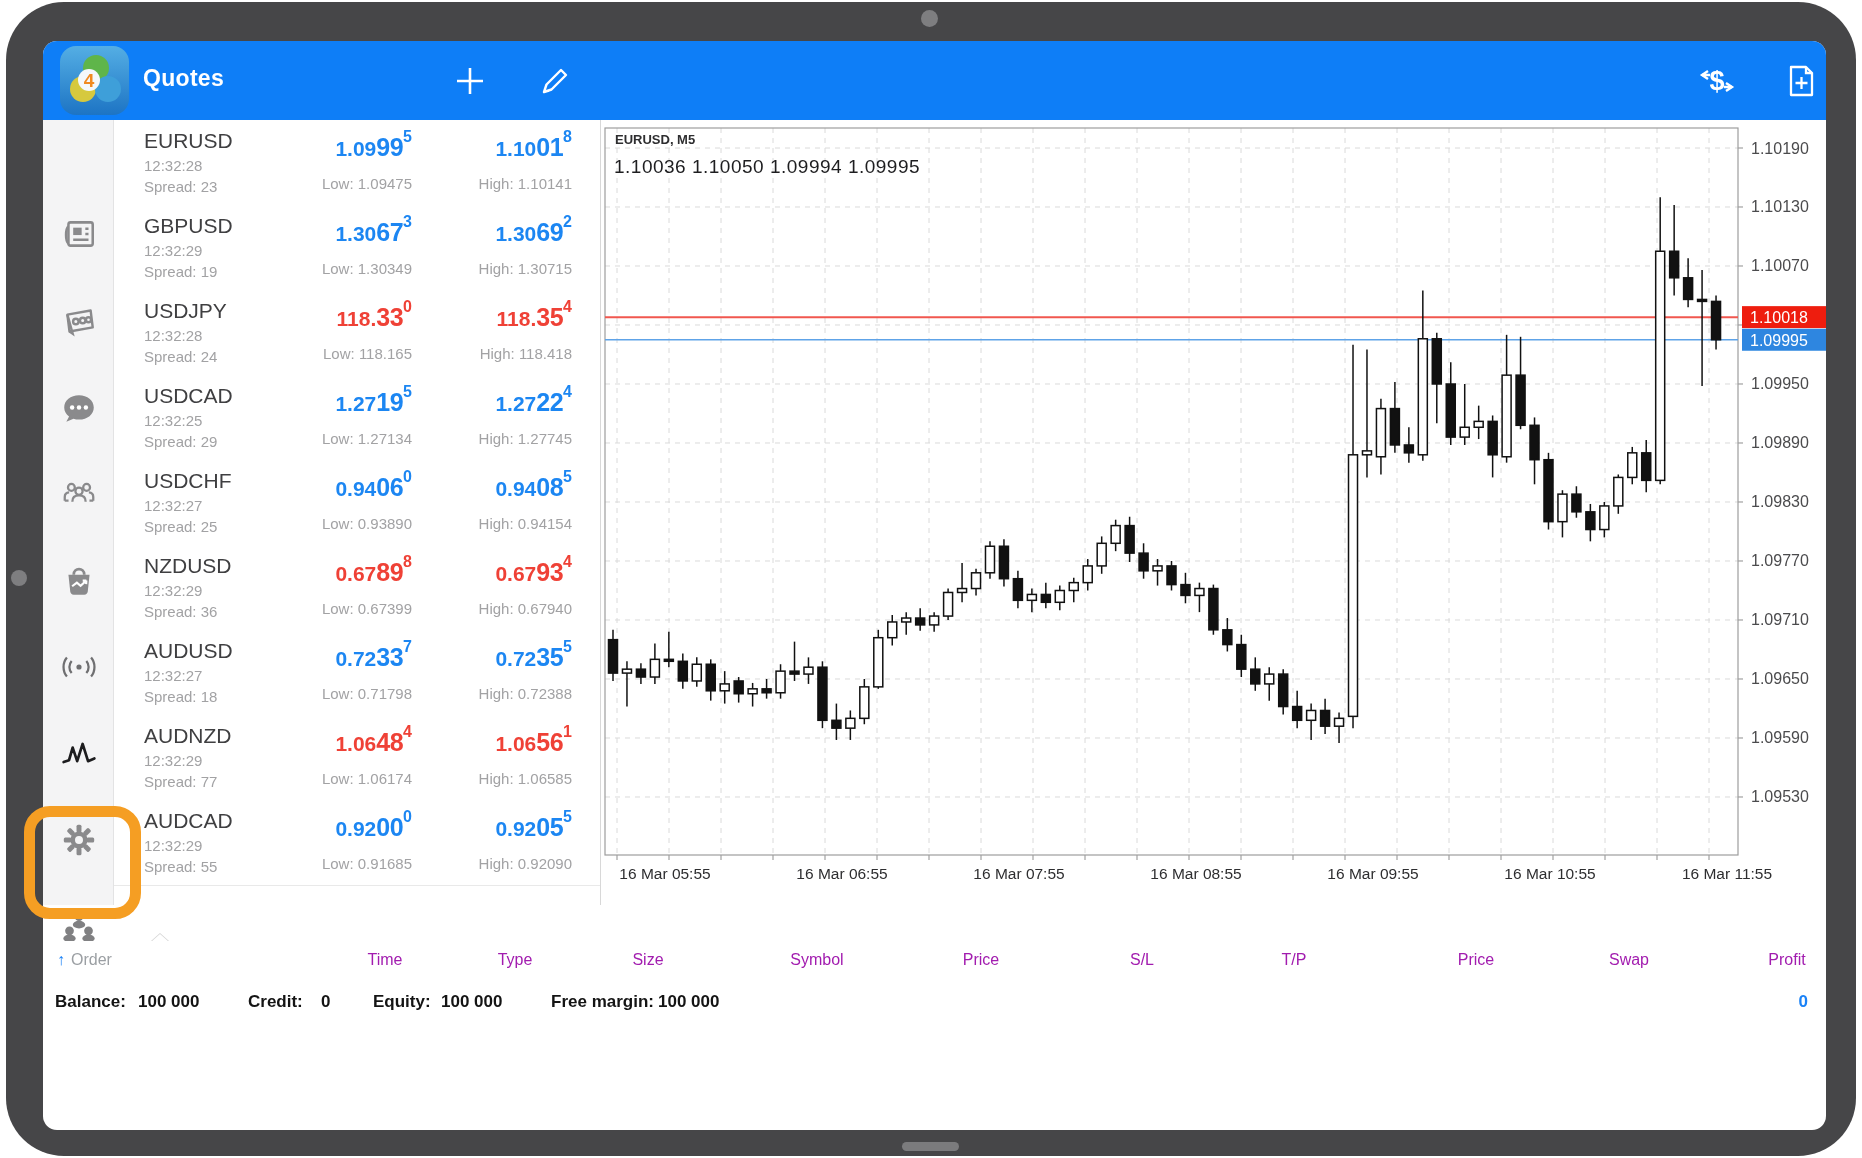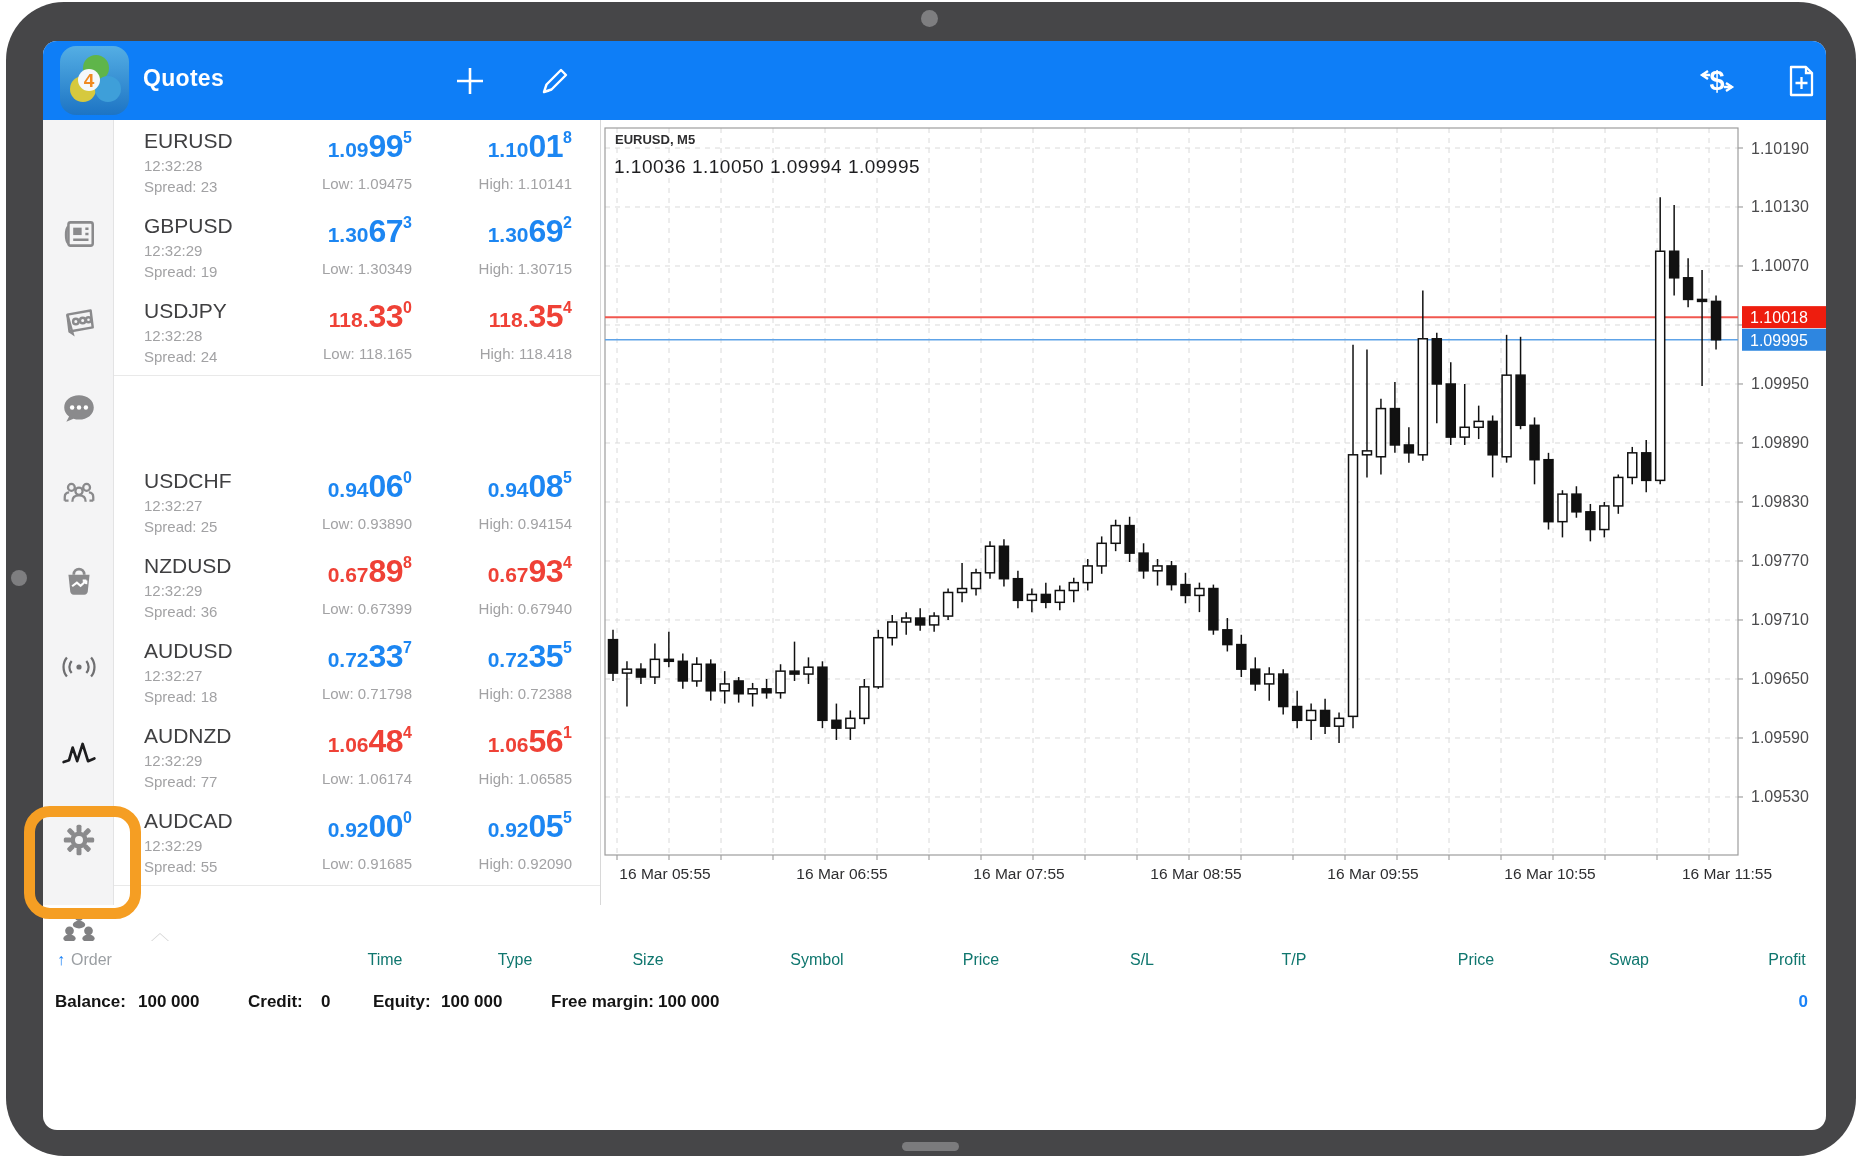--- a/index.html
+++ b/index.html
@@ -27,40 +27,40 @@
   
   .quotes{position:absolute;left:71px;top:79px;width:486px;height:785px;background:#fff;}
   .qrow{position:absolute;left:0;width:486px;height:85px;border-bottom:1px solid #e9e9e9;background:#fff;}
   .q-sym{position:absolute;left:30px;top:9px;font-size:21px;color:#3f3f41;font-weight:500;}
   .q-time{position:absolute;left:30px;top:37px;font-size:15px;color:#a2a2a4;}
   .q-spread{position:absolute;left:30px;top:58px;font-size:15px;color:#a2a2a4;}
   .q-bid,.q-ask{position:absolute;top:8px;text-align:right;white-space:nowrap;}
   .q-bid{right:188px;}
   .q-ask{right:28px;}
   .p-pre{font-size:21px;font-weight:bold;}
-  .p-big{font-size:32px;font-weight:bold;letter-spacing:-.5px;}
+  .p-big{font-size:25px;font-weight:bold;letter-spacing:-.5px;}
   .p-sup{font-size:16px;font-weight:bold;vertical-align:14px;}
   .up{color:#1c86f2;} .down{color:#ef4136;}
   .q-low,.q-high{position:absolute;top:55px;font-size:15px;color:#a2a2a4;text-align:right;white-space:nowrap;}
   .q-low{right:188px;} .q-high{right:28px;}
 
   
   .chartwrap{position:absolute;left:557px;top:79px;width:1226px;height:785px;background:#fff;border-left:1px solid #d8d8d8;}
   .ch-sym{position:absolute;left:14px;top:12px;font-size:13px;color:#2e2e30;font-weight:bold;}
   .ch-ohlc{position:absolute;left:13px;top:36px;font-size:19px;color:#1e1e20;letter-spacing:.5px;}
 
   
   .tabbar{position:absolute;left:0;top:864px;width:1783px;height:36px;background:#f1f1f2;border-bottom:1px solid #dcdcdd;}
   .tab{position:absolute;top:8px;font-size:15px;font-weight:bold;color:#9ba0a4;letter-spacing:.4px;cursor:pointer;}
   .tab.active{color:#5f6368;}
   .chev{position:absolute;left:22px;top:12px;width:11px;height:11px;cursor:pointer;}
   .chev::before{content:"";position:absolute;left:0;top:0;width:8px;height:8px;border-right:2px solid #9ba0a4;border-bottom:2px solid #9ba0a4;transform:rotate(45deg);}
   .caret{position:absolute;left:108px;top:893px;width:0;height:0;border-left:9px solid transparent;border-right:9px solid transparent;border-bottom:8px solid #ffffff;filter:drop-shadow(0 -1px 0 #d4d4d4);z-index:3;}
   .thead{position:absolute;left:0;top:900px;width:1783px;height:39px;background:#fff;border-bottom:1px solid #e6e6e7;}
-  .th{position:absolute;top:10px;font-size:16px;color:#0f766e;white-space:nowrap;}
+  .th{position:absolute;top:10px;font-size:16px;color:#a21caf;white-space:nowrap;}
   .th-order{left:14px;color:#9b9fa3;}
   .order-arrow{color:#1a82f7;font-weight:bold;margin-right:6px;}
   .balrow{position:absolute;left:0;top:939px;width:1783px;height:46px;background:#fff;}
   .bal-item{position:absolute;top:12px;font-size:17px;color:#141414;font-weight:bold;white-space:nowrap;}
   .profit-zero{position:absolute;top:12px;right:18px;font-size:17px;font-weight:bold;color:#1a82f7;}
 
   .orange-box{position:absolute;left:24px;top:806px;width:95px;height:91px;border:11px solid #f59e23;border-radius:26px;z-index:9;box-shadow:0 0 0 2px rgba(255,255,255,.0);pointer-events:none;}
   svg text{font-family:"Liberation Sans",sans-serif;}
 </style>
 </head>
@@ -249,20 +249,33 @@
         <div class="q-time">12:32:28</div>
         <div class="q-spread">Spread: 24</div>
         <div class="q-bid down">
           <span class="p-pre">118.</span><span class="p-big">33</span><span class="p-sup">0</span>
         </div>
         <div class="q-ask down">
           <span class="p-pre">118.</span><span class="p-big">35</span><span class="p-sup">4</span>
         </div>
         <div class="q-low">Low: 118.165</div>
         <div class="q-high">High: 118.418</div>
+      </div>
+        <div class="qrow" style="top: 255px;">
+        <div class="q-sym">USDCAD</div>
+        <div class="q-time">12:32:25</div>
+        <div class="q-spread">Spread: 29</div>
+        <div class="q-bid up">
+          <span class="p-pre">1.27</span><span class="p-big">19</span><span class="p-sup">5</span>
+        </div>
+        <div class="q-ask up">
+          <span class="p-pre">1.27</span><span class="p-big">22</span><span class="p-sup">4</span>
+        </div>
+        <div class="q-low">Low: 1.27134</div>
+        <div class="q-high">High: 1.27745</div>
       </div>
         <div class="qrow" style="top: 340px;">
         <div class="q-sym">USDCHF</div>
         <div class="q-time">12:32:27</div>
         <div class="q-spread">Spread: 25</div>
         <div class="q-bid up">
           <span class="p-pre">0.94</span><span class="p-big">06</span><span class="p-sup">0</span>
         </div>
         <div class="q-ask up">
           <span class="p-pre">0.94</span><span class="p-big">08</span><span class="p-sup">5</span>

